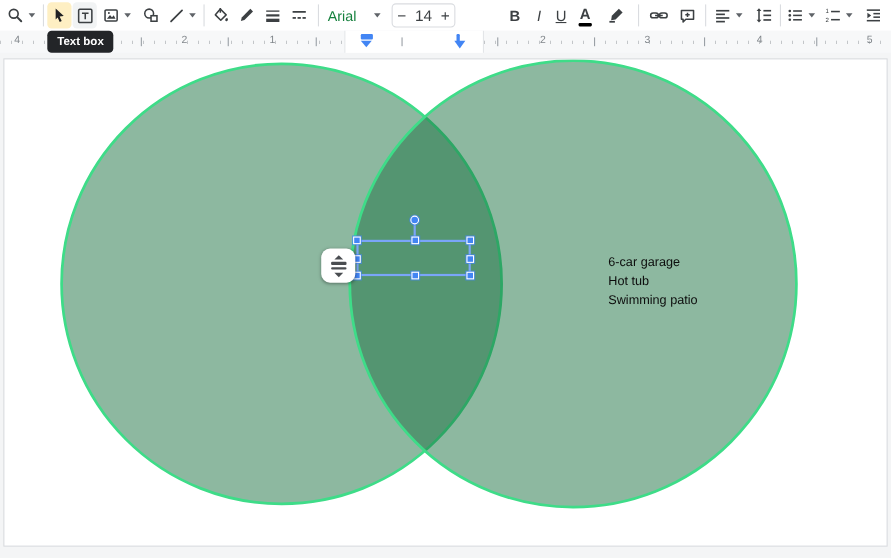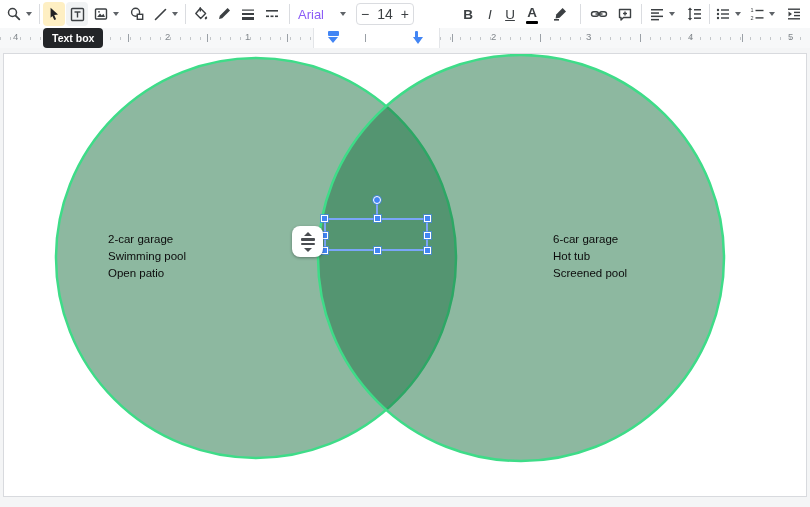--- a/index.html
+++ b/index.html
@@ -11,21 +11,21 @@
   #toolbar { position:absolute; left:0; top:0; width:810px; height:28px; background:#ffffff; }
   .tb { position:absolute; top:2px; height:24px; border:none; background:transparent;
         display:flex; align-items:center; justify-content:center; border-radius:4px;
         color:#3c4043; cursor:pointer; padding:0; }
   .tb.active { background:#feefc3; }
   .tb.hovered { background:#f1f3f4; }
   .tb svg { display:block; }
   .caret { width:0; height:0; border-left:3.5px solid transparent; border-right:3.5px solid transparent;
            border-top:4px solid #5f6368; margin-left:4px; }
   .tdiv { position:absolute; top:4px; width:1px; height:20px; background:#dadce0; }
-  .tlabel { font-size:13px; color:#8b5cf6; }
+  .tlabel { font-size:13px; color:#15803d; }
   .fmt-letter { font-size:13.5px; color:#3c4043; }
   .sizebox { position:absolute; top:3px; height:22px; display:flex; align-items:center;
              border:1px solid #dadce0; border-radius:4px; background:#fff; }
   .sizebox .seg { display:flex; align-items:center; justify-content:center; height:100%;
                   background:transparent; border:none; cursor:pointer; font-size:14px; color:#3c4043; }
   .underbar { position:absolute; left:4px; right:4px; bottom:2px; height:3px; background:#000; border-radius:1px; }
 
   
   #tooltip { position:absolute; left:43px; top:28px; background:#232528; color:#fff;
              font-size:10.5px; font-weight:bold; padding:4px 9px; border-radius:4px; z-index:50; }
@@ -344,30 +344,25 @@
     <span>Text box</span>
   </div>
 
   <div id="page">
 
     <svg id="venn" width="802" height="442" viewBox="0 0 802 442">
       <circle cx="252" cy="204" r="200" fill="#1b7141" fill-opacity="0.5" stroke="#3edc88" stroke-width="2.5"></circle>
       <circle cx="517" cy="204" r="203" fill="#1b7141" fill-opacity="0.5" stroke="#3edc88" stroke-width="2.5"></circle>
     </svg>
 
-    <div id="left-text" class="vtext">
-      <span>2-car garage</span>
-      <span>Swimming pool</span>
-      <span>Open patio</span>
-    </div>
 
     <div id="right-text" class="vtext">
       <span>6-car garage</span>
       <span>Hot tub</span>
-      <span>Screened pool</span>
+      <span>Swimming patio</span>
     </div>
 
     <div id="sel">
       <div id="rot-stem"></div>
       <div id="rot-handle"></div>
       <div class="handle h-nw"></div>
       <div class="handle h-n"></div>
       <div class="handle h-ne"></div>
       <div class="handle h-w"></div>
       <div class="handle h-e"></div>

